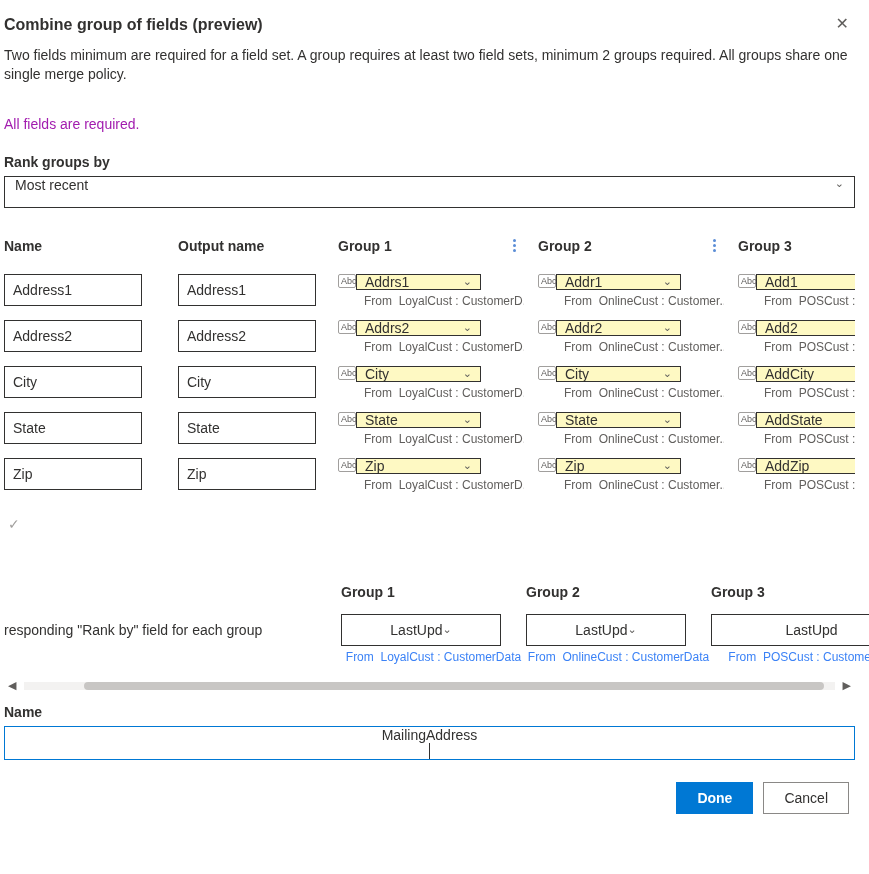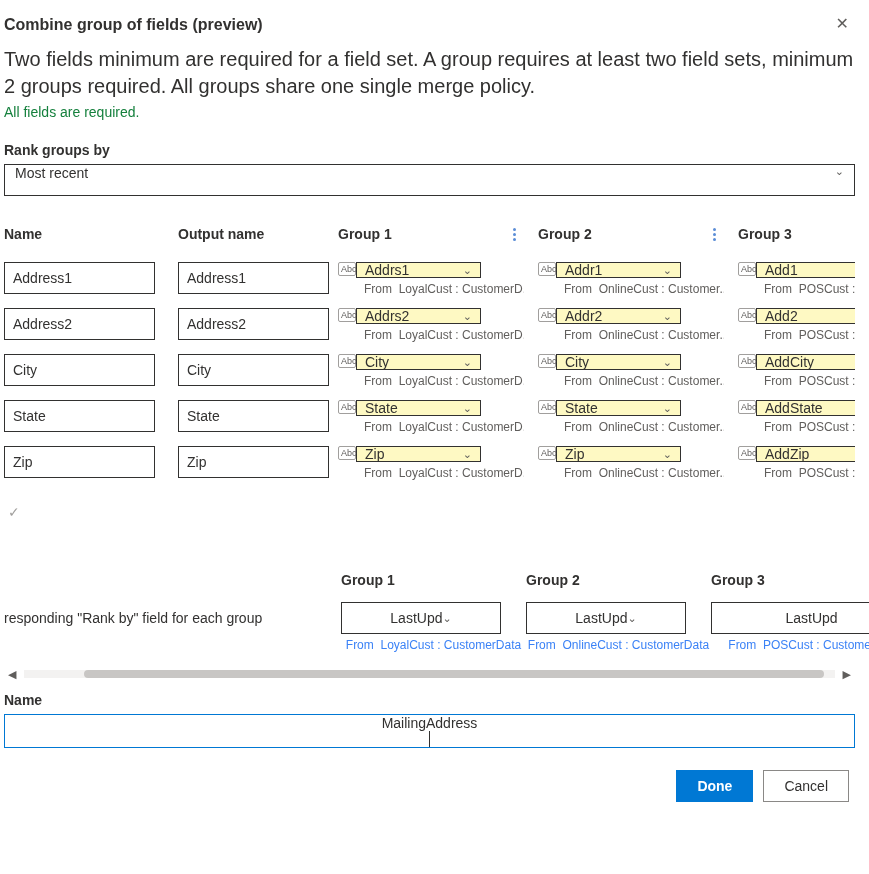--- a/index.html
+++ b/index.html
@@ -23,27 +23,27 @@
     font-size: 16px;
     color: #605e5c;
     cursor: pointer;
   }
   h1 {
     font-size: 16px;
     font-weight: 600;
     margin: 4px 0 12px 0;
   }
   .desc {
-    font-size: 20px;
+    font-size: 14px;
     color: #323130;
-    margin-bottom: 4px;
+    margin-bottom: 32px;
     line-height: 1.35;
   }
   .req {
-    color: #15803d;
+    color: #a21caf;
     font-size: 14px;
     margin-bottom: 22px;
   }
   .rank-label {
     font-size: 14px;
     font-weight: 600;
     margin-bottom: 6px;
   }
   .select-wide {
     width: 100%;
@@ -90,21 +90,21 @@
     gap:2px;
     align-items:center;
   }
   .dots span{width:3px;height:3px;background:#5b8dd6;border-radius:50%;}
   .cell {
     padding: 6px 0 6px 14px;
   }
   .cell.first { padding-left: 0; }
   .textbox {
     border: 1px solid #323130;
-    width: 151px;
+    width: 138px;
     height: 32px;
     display: flex;
     align-items: center;
     padding: 0 8px;
     font-size: 14px;
     background: #fff;
     cursor: text;
   }
   .combo-row {
     display: flex;

